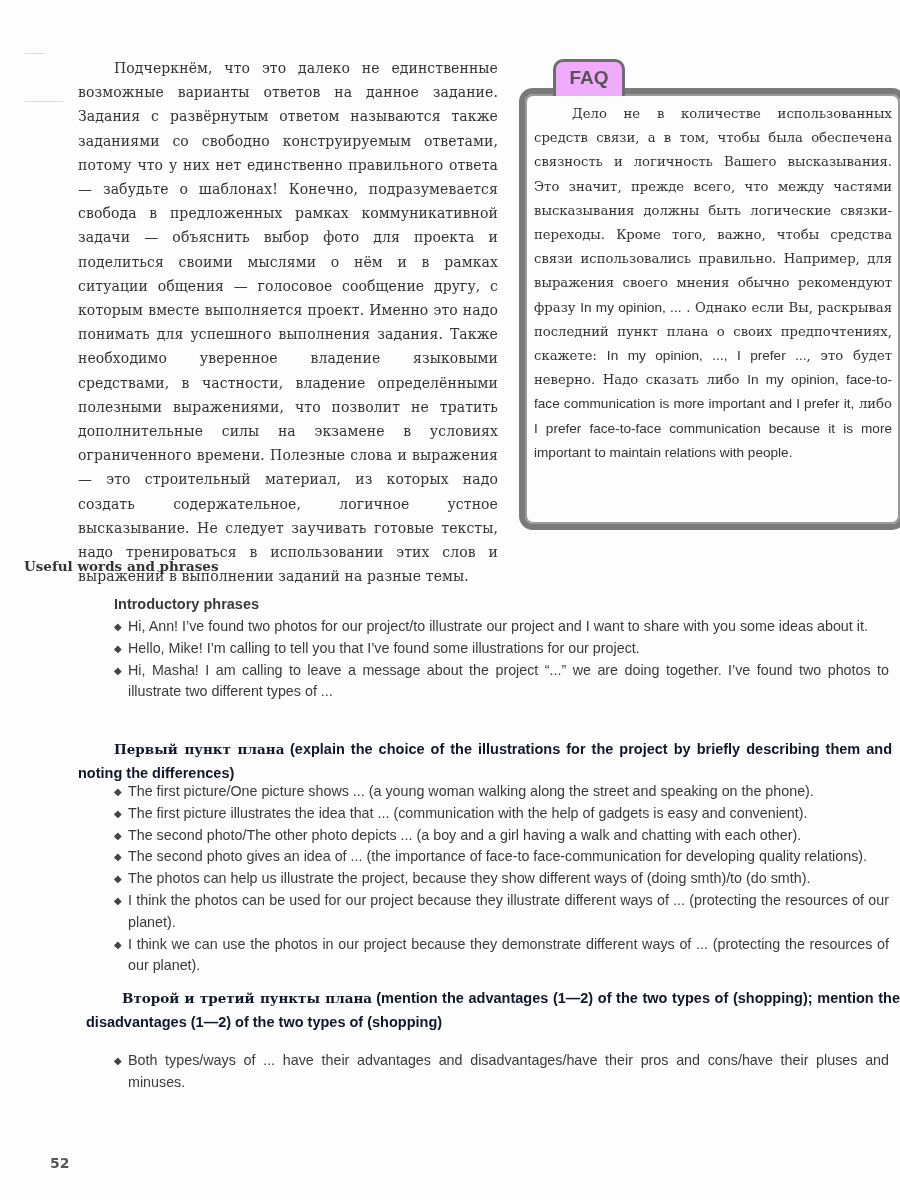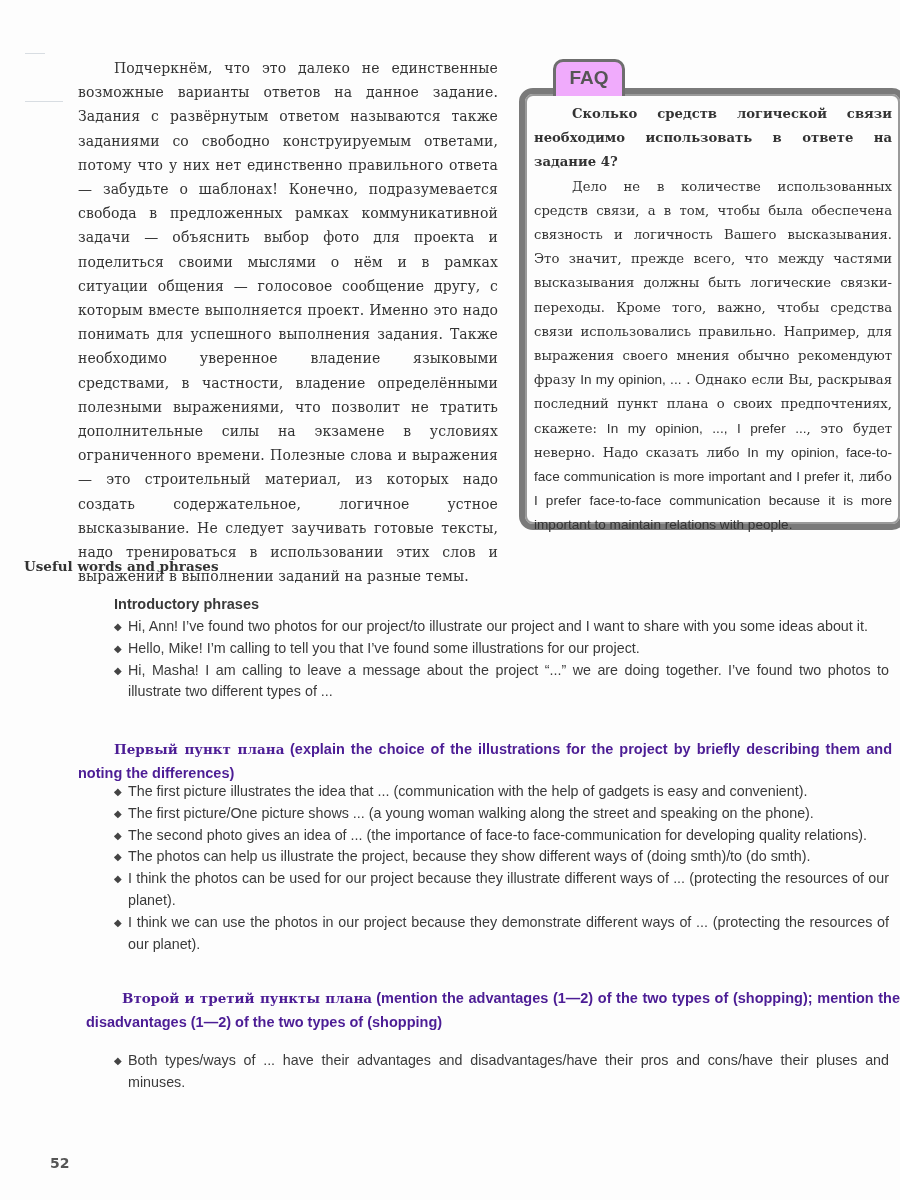--- a/index.html
+++ b/index.html
@@ -40,21 +40,21 @@
   #useful-title {
     position: absolute; left: 0; width: 900px; top: 558px; 
     font-family: "DejaVu Serif", serif; font-weight: bold; font-size: 13.5px; color: #333; margin-left: 24px;
   }
   .sub-h {
     position: absolute; left: 114px; font-family: "Liberation Sans", sans-serif;
     font-weight: bold; font-size: 14.5px; color: #3a3a3a;
   }
   .plan-h {
     position: absolute; left: 78px; width: 814px; font-size: 14.5px; line-height: 24px;
-    text-indent: 36px; text-align: justify; color: #4c1d95; font-weight: bold;
+    text-indent: 36px; text-align: justify; color: #0f172a; font-weight: bold;
   }
   .plan-h .ru { font-family: "DejaVu Serif", serif; font-size: 13.5px; }
   .plan-h .en { font-family: "Liberation Sans", sans-serif; }
   ul.phr {
     position: absolute; left: 114px; width: 775px; margin: 0; padding: 0; list-style: none;
     font-family: "Liberation Sans", sans-serif; font-size: 14.3px; line-height: 21.8px; color: #3a3a3a;
   }
   ul.phr li { position: relative; padding-left: 14px; text-align: justify; }
   ul.phr li::before {
     content: "\25C6"; position: absolute; left: 0; top: 0; font-size: 10px; color: #444;
@@ -70,37 +70,37 @@
 
 <div class="margin-mark" style="left:25px;top:53px;width:20px;"></div>
 <div class="margin-mark" style="left:25px;top:101px;width:38px;"></div>
 
 <div id="left-col">
   <p>Подчеркнём, что это далеко не единственные возможные варианты ответов на данное задание. Задания с развёрнутым ответом называются также заданиями со свободно конструируемым ответами, потому что у них нет единственно правильного ответа — забудьте о шаблонах! Конечно, подразумевается свобода в предложенных рамках коммуникативной задачи — объяснить выбор фото для проекта и поделиться своими мыслями о нём и в рамках ситуации общения — голосовое сообщение другу, с которым вместе выполняется проект. Именно это надо понимать для успешного выполнения задания. Также необходимо уверенное владение языковыми средствами, в частности, владение определёнными полезными выражениями, что позволит не тратить дополнительные силы на экзамене в условиях ограниченного времени. Полезные слова и выражения — это строительный материал, из которых надо создать содержательное, логичное устное высказывание. Не следует заучивать готовые тексты, надо тренироваться в использовании этих слов и выражений в выполнении заданий на разные темы.</p>
 </div>
 
 <div id="faq-tab"><span>FAQ</span></div>
 <div id="faq-box">
-  <p class="q">Сколько средств логической связи необходимо использовать в ответе на задание 4?</p>
   <p><span>Дело не в количестве использованных средств связи, а в том, чтобы была обеспечена связность и логичность Вашего высказывания. Это значит, прежде всего, что между частями высказывания должны быть логические связки-переходы. Кроме того, важно, чтобы средства связи использовались правильно. Например, для выражения своего мнения обычно рекомендуют фразу </span><span class="en">In my opinion, ...</span><span> . Однако если Вы, раскрывая последний пункт плана о своих предпочтениях, скажете: </span><span class="en">In my opinion, ..., I prefer ...</span><span>, это будет неверно. Надо сказать либо </span><span class="en">In my opinion, face-to-face communication is more important and I prefer it,</span><span> либо </span><span class="en">I prefer face-to-face communication because it is more important to maintain relations with people.</span></p>
 </div>
 
 <div id="useful-title">Useful words and phrases</div>
 
 <div class="sub-h" style="top:596px;">Introductory phrases</div>
 <ul class="phr" style="top:616px;">
   <li>Hi, Ann! I’ve found two photos for our project/to illustrate our project and I want to share with you some ideas about it.</li>
   <li>Hello, Mike! I’m calling to tell you that I’ve found some illustrations for our project.</li>
   <li>Hi, Masha! I am calling to leave a message about the project “...” we are doing together. I’ve found two photos to illustrate two different types of ...</li>
 </ul>
 
 <div class="plan-h" style="top:737px;"><span class="ru">Первый пункт плана</span> <span class="en">(explain the choice of the illustrations for the project by briefly describing them and noting the differences)</span></div>
 <ul class="phr" style="top:781px;">
+  <li>The first picture/One picture shows ... (a young woman walking along the street and speaking on the phone).</li>
   <li>The first picture illustrates the idea that ... (communication with the help of gadgets is easy and convenient).</li>
-  <li>The first picture/One picture shows ... (a young woman walking along the street and speaking on the phone).</li>
+  <li>The second photo/The other photo depicts ... (a boy and a girl having a walk and chatting with each other).</li>
   <li>The second photo gives an idea of ... (the importance of face-to face-communication for developing quality relations).</li>
   <li>The photos can help us illustrate the project, because they show different ways of (doing smth)/to (do smth).</li>
   <li>I think the photos can be used for our project because they illustrate different ways of ... (protecting the resources of our planet).</li>
   <li>I think we can use the photos in our project because they demonstrate different ways of ... (protecting the resources of our planet).</li>
 </ul>
 
 <div class="plan-h" style="top:986px;margin-left:8px;"><span class="ru">Второй и третий пункты плана</span> <span class="en">(mention the advantages (1—2) of the two types of (shopping); mention the disadvantages (1—2) of the two types of (shopping)</span></div>
 <ul class="phr" style="top:1050px;">
   <li>Both types/ways of ... have their advantages and disadvantages/have their pros and cons/have their pluses and minuses.</li>
 </ul>

